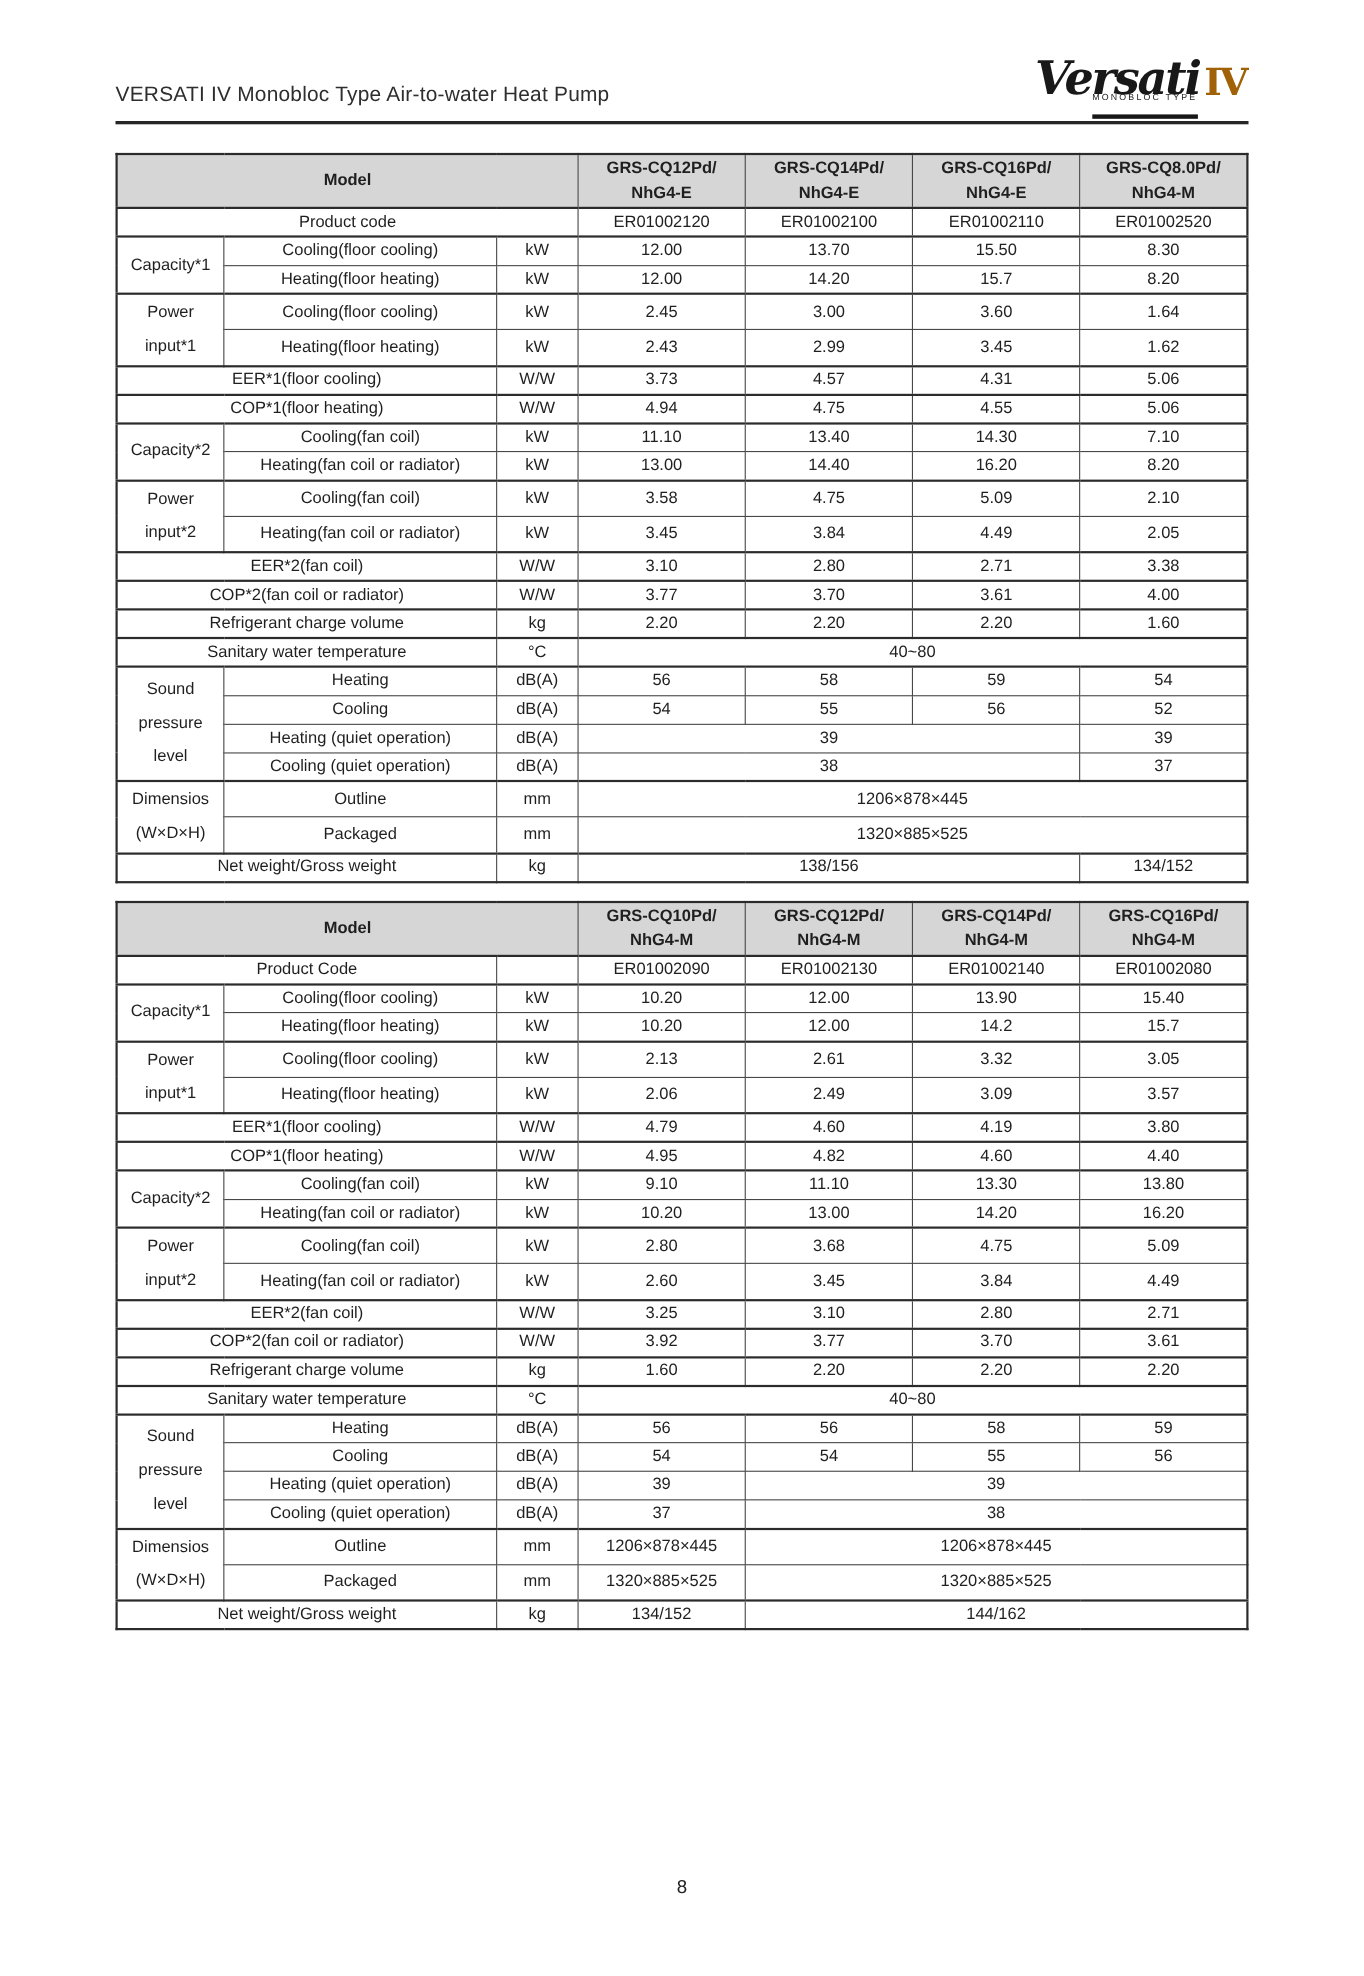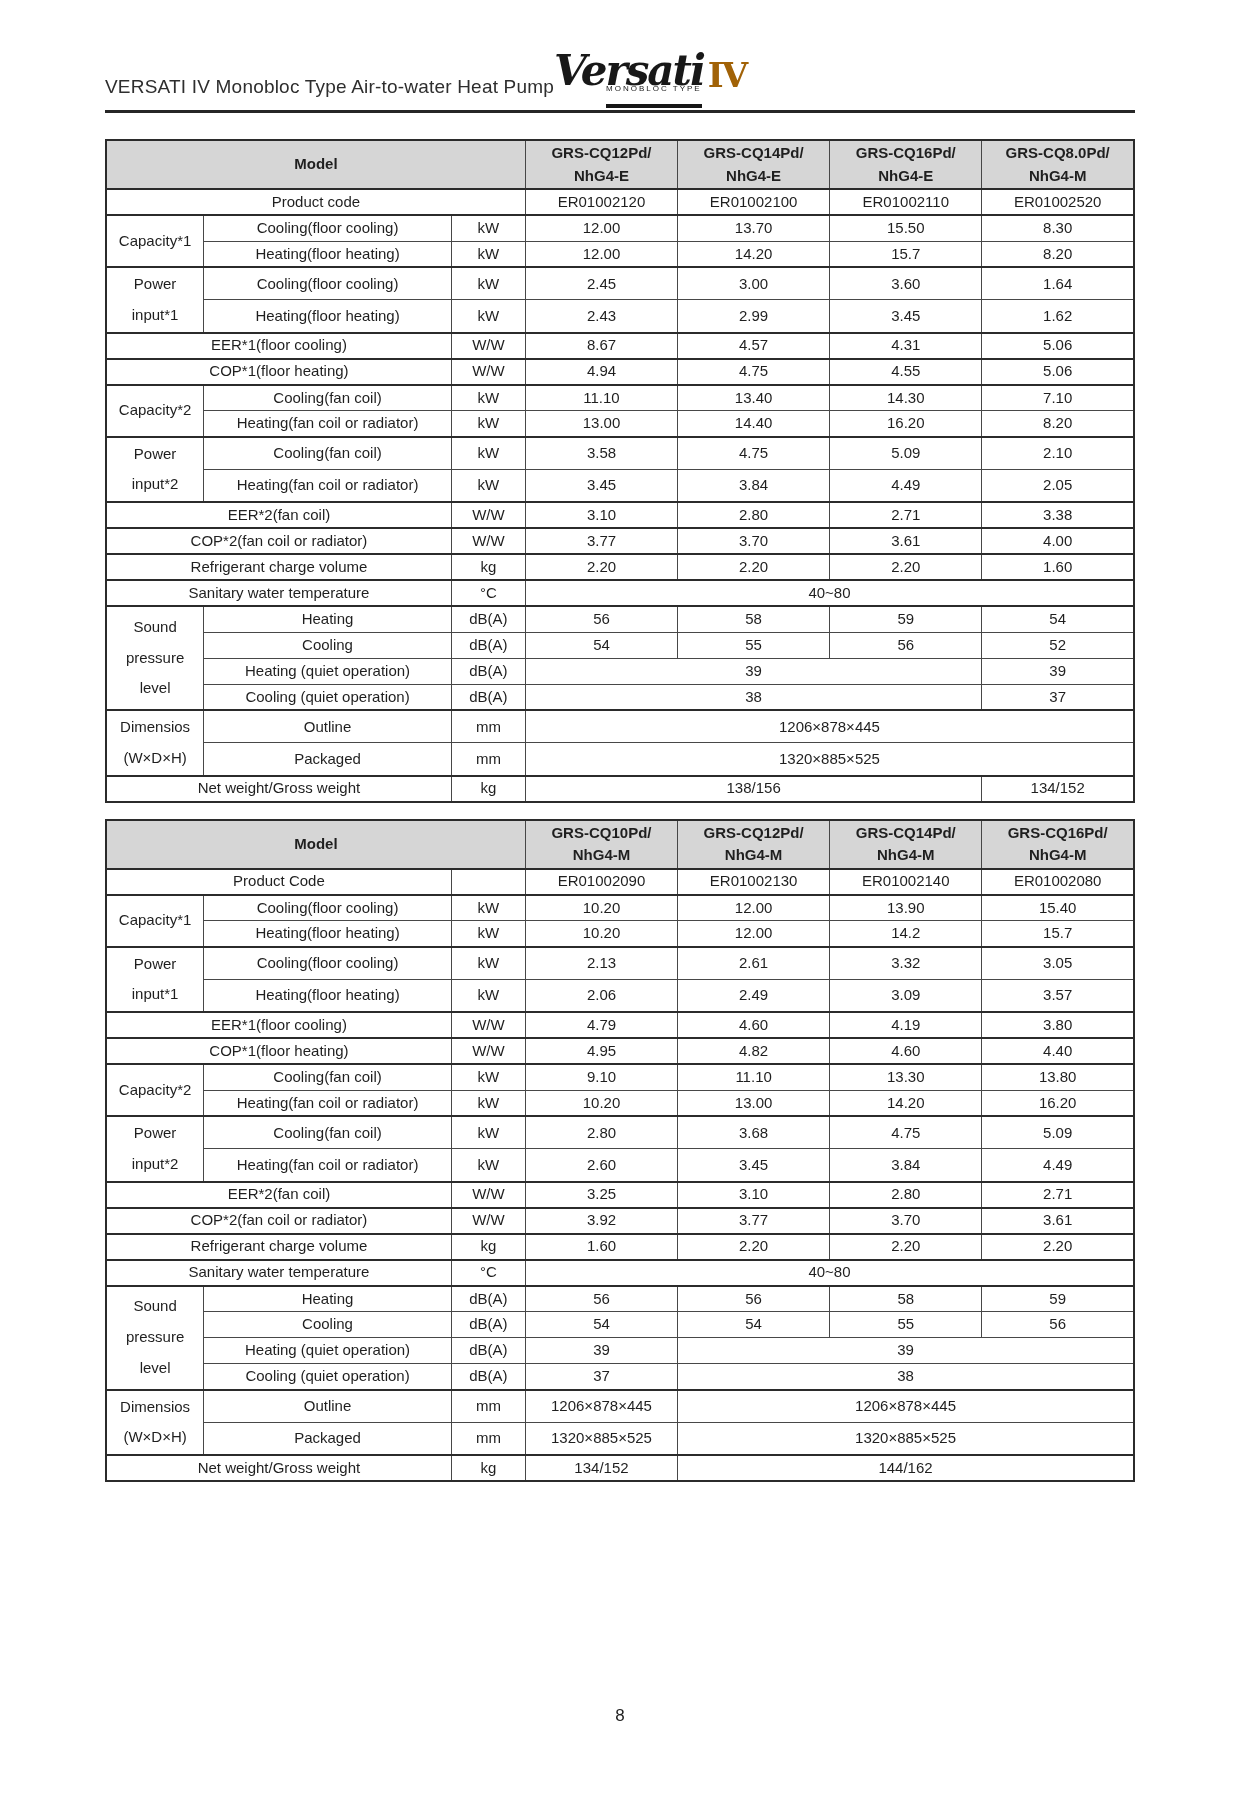--- a/index.html
+++ b/index.html
@@ -6,21 +6,21 @@
   html, body { background: #ffffff; }
   body {
     width: 1240px; height: 1796px;
     font-family: "Liberation Sans", sans-serif;
     color: #1f1f1f;
     position: relative;
   }
   .content { width: 1030px; margin-left: 105px; padding-top: 50px; }
 
   
-  .doc-header { display: flex; align-items: flex-end; height: 58px; }
+  .doc-header { display: flex; justify-content: space-between; align-items: flex-end; height: 58px; gap: 35px; }
   .doc-title { font-size: 19px; color: #2e2e2e; letter-spacing: 0.2px; padding-bottom: 10px; }
   .logo { text-align: center; line-height: 1; padding-right: 2px; }
   .logo-main { display: flex; align-items: flex-end; }
   .logo-script {
     font-family: "DejaVu Serif", serif;
     font-style: italic; font-weight: bold;
     font-size: 42px; letter-spacing: -2px; color: #181818;
   }
   .logo-series {
     font-family: "DejaVu Serif", serif;
@@ -139,21 +139,21 @@
           <td>Heating(floor heating)</td>
           <td>kW</td>
           <td>2.43</td>
           <td>2.99</td>
           <td>3.45</td>
           <td>1.62</td>
         </tr>
         <tr class="g">
           <td colspan="2">EER*1(floor cooling)</td>
           <td>W/W</td>
-          <td>8.67</td>
+          <td>3.73</td>
           <td>4.57</td>
           <td>4.31</td>
           <td>5.06</td>
         </tr>
         <tr class="g">
           <td colspan="2">COP*1(floor heating)</td>
           <td>W/W</td>
           <td>4.94</td>
           <td>4.75</td>
           <td>4.55</td>

